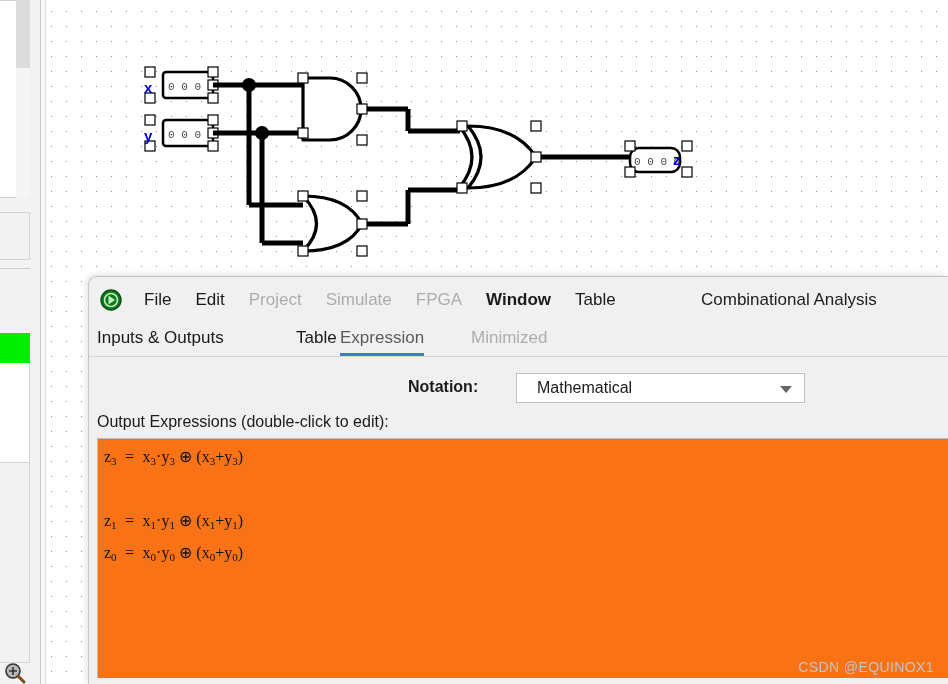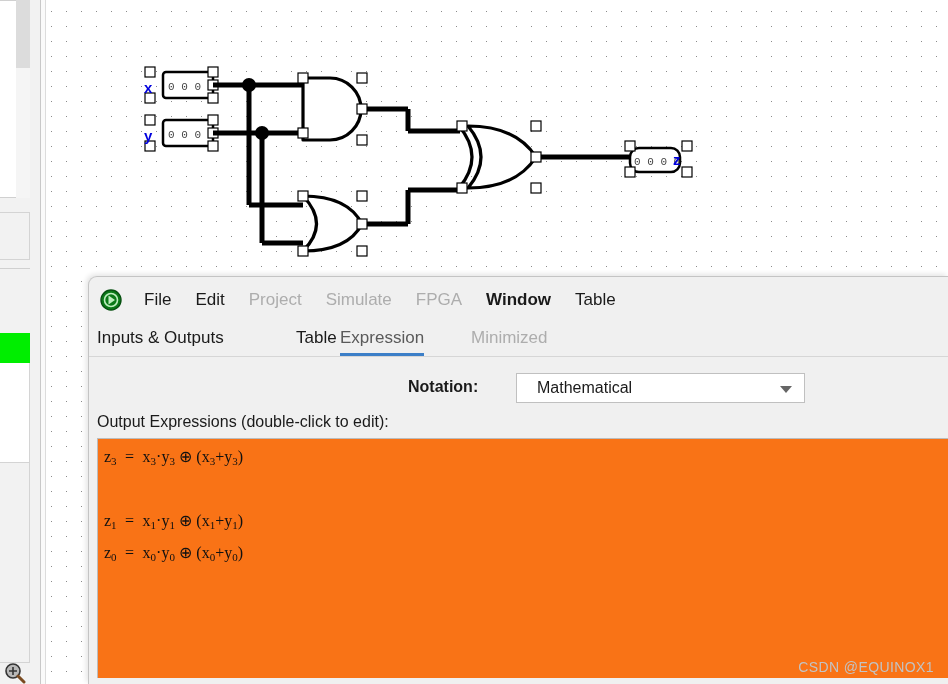--- a/index.html
+++ b/index.html
@@ -408,20 +408,21 @@
         <path d="M8.5 6.5 L15 11 L8.5 15.5 Z" fill="#bfeec0"></path>
       </svg>
       <span class="menu-item first">File</span>
       <span class="menu-item">Edit</span>
       <span class="menu-item disabled">Project</span>
       <span class="menu-item disabled">Simulate</span>
       <span class="menu-item disabled">FPGA</span>
       <span class="menu-item bold">Window</span>
       <span class="menu-item">Table</span>
     </div>
+    <span class="window-title">Combinational Analysis</span>
 
     <div class="tabbar">
       <span class="tab" style="left:8px;">Inputs &amp; Outputs</span>
       <span class="tab" style="left:185px;margin-left:22px;">Table</span>
       <span class="tab disabled" style="left:382px;">Minimized</span>
       <span class="tab selected" style="left:251px;">
         <span>Expression</span>
         <span class="tab-underline"></span>
       </span>
     </div>

